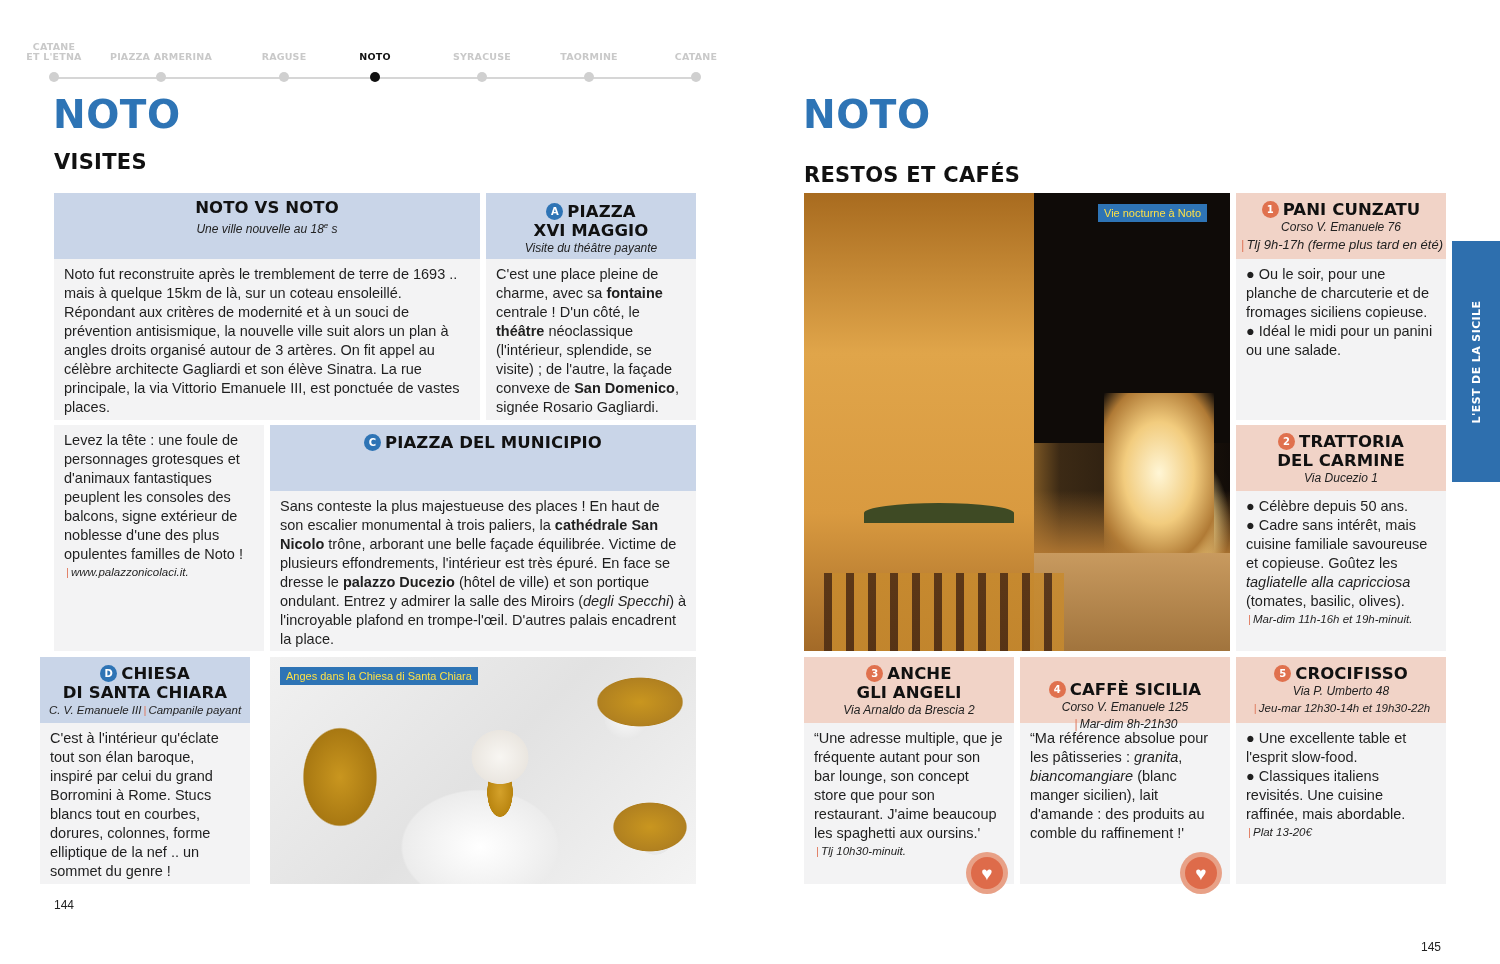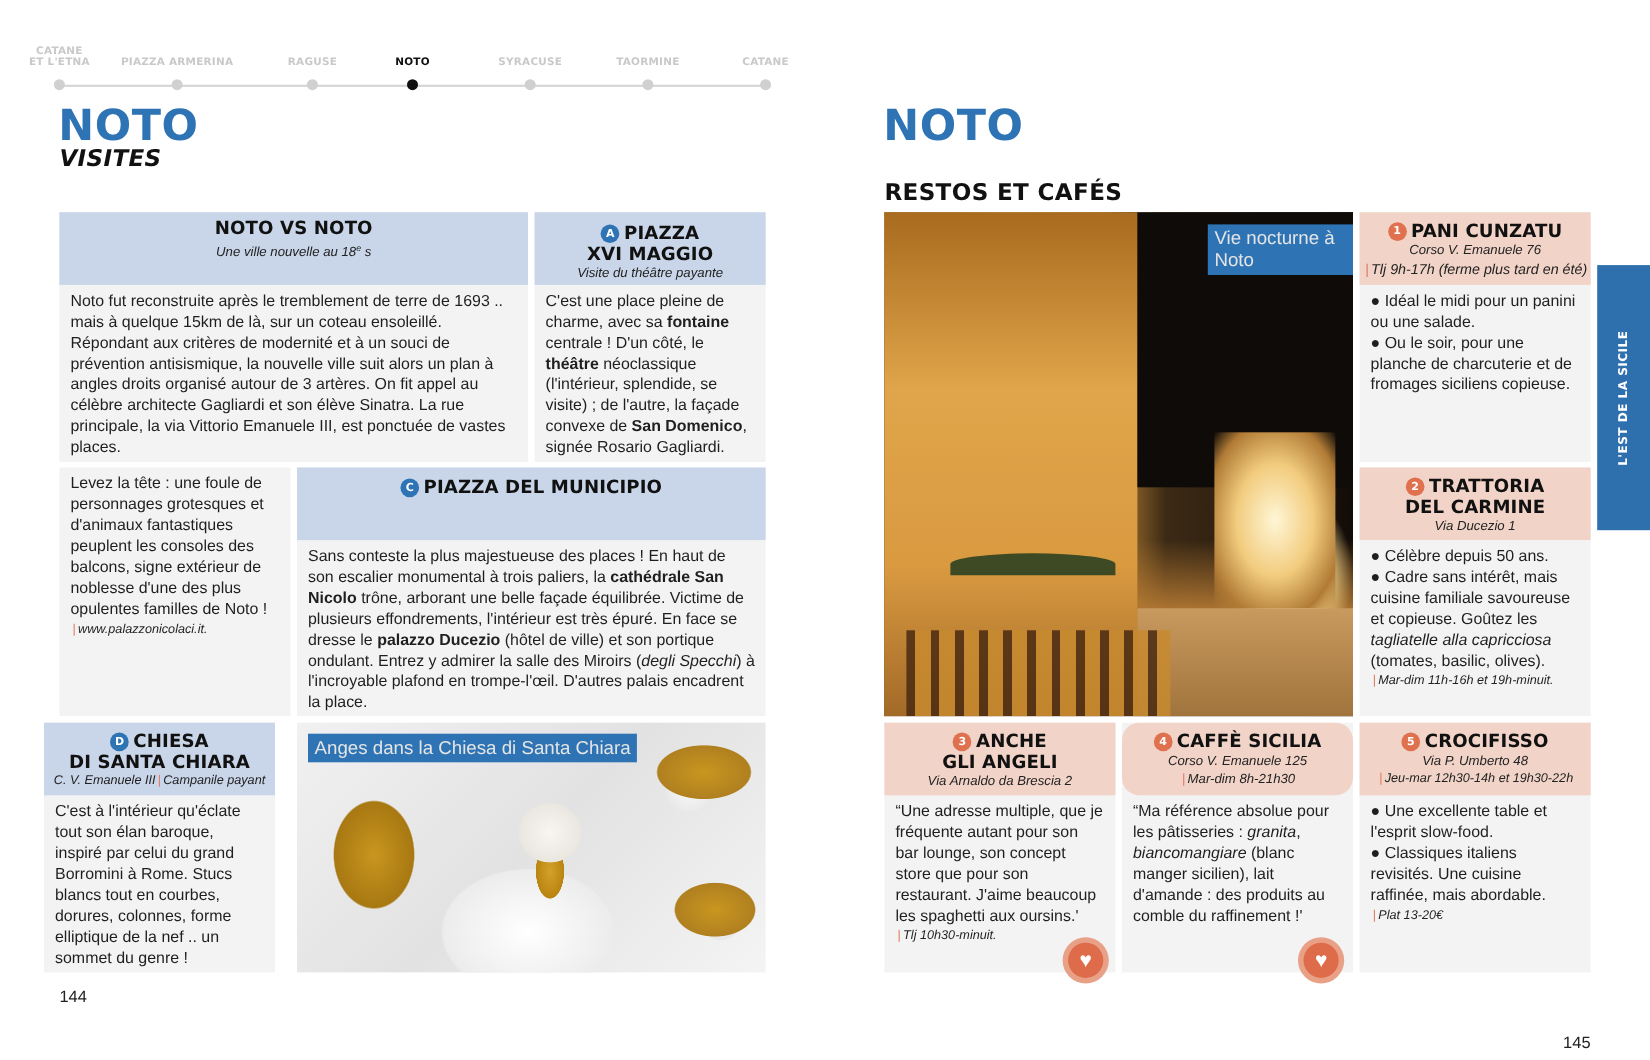--- a/index.html
+++ b/index.html
@@ -27,29 +27,29 @@
   .sep { color: #e07a5f; padding: 0 2px; font-style: normal; }
   .badge { display: inline-block; width: 17px; height: 17px; border-radius: 50%; color: #fff; font-size: 10px; line-height: 17px; text-align: center; font-family: "DejaVu Sans", sans-serif; font-weight: bold; vertical-align: 2px; margin-right: 4px; }
   .badge.blue { background: #2e74b5; }
   .badge.orange { background: #e0714e; }
   .card-body { padding: 6px 9px 0 10px; font-size: 14.5px; line-height: 19px; color: #1f1f1f; }
   .card-body b { font-weight: bold; }
   .card-body .note { font-style: italic; font-size: 11.5px; line-height: 16px; }
   .card-body p { margin: 0; }
 
   .photo { position: absolute; overflow: hidden; }
-  .caption { position: absolute; background: #2e74b5; color: #e5e5e5; font-size: 17px; padding: 3px 6px; }
+  .caption { position: absolute; background: #2e74b5; color: #fde047; font-size: 11px; padding: 3px 6px; }
 
   .heart { position: absolute; width: 42px; height: 42px; border-radius: 50%; background: #e8a187; display: flex; align-items: center; justify-content: center; }
   .heart .inner { width: 32px; height: 32px; border-radius: 50%; background: #de6b4a; display: flex; align-items: center; justify-content: center; color: #fff; font-size: 19px; line-height: 1; }
 
   .side-tab { position: absolute; left: 1452px; top: 241px; width: 48px; height: 241px; background: #2e6fae; }
   .side-tab span { position: absolute; left: 50%; top: 50%; transform: translate(-50%, -50%) rotate(-90deg); white-space: nowrap; color: #fff; font-family: "DejaVu Sans", sans-serif; font-weight: bold; font-size: 11px; letter-spacing: 0.4px; }
 
-  .page-num { position: absolute; font-size: 15px; color: #222; }
+  .page-num { position: absolute; font-size: 12px; color: #222; }
 </style>
 </head>
 <body>
 
 <div class="timeline">
   <div class="line"></div>
   <div class="tl-item" style="left:24px">
     <div class="tl-label">
         <span style="white-space:pre-line">CATANE
 ET L'ETNA</span>
@@ -76,21 +76,21 @@
     <div class="tl-label">TAORMINE</div>
     <div class="tl-dot"></div>
   </div>
   <div class="tl-item" style="left:666px">
     <div class="tl-label">CATANE</div>
     <div class="tl-dot"></div>
   </div>
 </div>
 
 <div class="city-title" style="left:53px; top:92px;">NOTO</div>
-<div class="section-title" style="left:54px; top:132px;font-style:italic;">VISITES</div>
+<div class="section-title" style="left:54px; top:150px;">VISITES</div>
 
 <div class="card" style="left:54px; top:193px; width:426px; height:227px;">
   <div class="card-head head-blue" style="height:66px; padding-top:5px;">
     <div class="h-title">NOTO VS NOTO</div>
     <div class="h-sub">Une ville nouvelle au 18<sup style="font-size:8px">e</sup> s</div>
   </div>
   <div class="card-body">Noto fut reconstruite après le tremblement de terre de 1693 .. mais à quelque 15km de là, sur un coteau ensoleillé. Répondant aux critères de modernité et à un souci de prévention antisismique, la nouvelle ville suit alors un plan à angles droits organisé autour de 3 artères. On fit appel au célèbre architecte Gagliardi et son élève Sinatra. La rue principale, la via Vittorio Emanuele III, est ponctuée de vastes places.</div>
 </div>
 
 <div class="card" style="left:486px; top:193px; width:210px; height:227px;">
@@ -158,22 +158,22 @@
   <div class="caption" style="left:294px; top:11px;">Vie nocturne à Noto</div>
 </div>
 
 <div class="card" style="left:1236px; top:193px; width:210px; height:227px;">
   <div class="card-head head-pink" style="height:66px; padding-top:7px;">
     <div class="h-title"><span class="badge orange">1</span><span>PANI CUNZATU</span></div>
     <div class="h-sub">Corso V. Emanuele 76</div>
     <div class="h-sub" style="font-size:13px"><span class="sep">|</span><span>Tlj 9h-17h (ferme plus tard en été)</span></div>
   </div>
   <div class="card-body">
+    <p>● <span>Ou le soir, pour une planche de charcuterie et de fromages siciliens copieuse.</span></p>
     <p>● <span>Idéal le midi pour un panini ou une salade.</span></p>
-    <p>● <span>Ou le soir, pour une planche de charcuterie et de fromages siciliens copieuse.</span></p>
   </div>
 </div>
 
 <div class="card" style="left:1236px; top:425px; width:210px; height:226px;">
   <div class="card-head head-pink" style="height:66px; padding-top:7px;">
     <div class="h-title"><span class="badge orange">2</span><span>TRATTORIA</span></div>
     <div class="h-title">DEL CARMINE</div>
     <div class="h-sub">Via Ducezio 1</div>
   </div>
   <div class="card-body">
@@ -192,21 +192,21 @@
   <div class="card-body">
     <p>“Une adresse multiple, que je fréquente autant pour son bar lounge, son concept store que pour son restaurant. J'aime beaucoup les spaghetti aux oursins.'</p>
     <div class="note"><span class="sep">|</span><span>Tlj 10h30-minuit.</span></div>
   </div>
   <div class="heart" style="left:162px; top:195px;">
       <div class="inner">♥</div>
     </div>
 </div>
 
 <div class="card" style="left:1020px; top:657px; width:210px; height:227px;">
-  <div class="card-head head-pink" style="height:66px; padding-top:7px;border-radius:16px;">
+  <div class="card-head head-pink" style="height:66px; padding-top:23px;">
     <div class="h-title"><span class="badge orange">4</span><span>CAFFÈ SICILIA</span></div>
     <div class="h-sub">Corso V. Emanuele 125</div>
     <div class="h-sub"><span class="sep">|</span><span>Mar-dim 8h-21h30</span></div>
   </div>
   <div class="card-body"><span>“Ma référence absolue pour les pâtisseries : </span><i>granita</i><span>, </span><i>biancomangiare</i><span> (blanc manger sicilien), lait d'amande : des produits au comble du raffinement !'</span></div>
   <div class="heart" style="left:160px; top:195px;">
       <div class="inner">♥</div>
     </div>
 </div>
 

